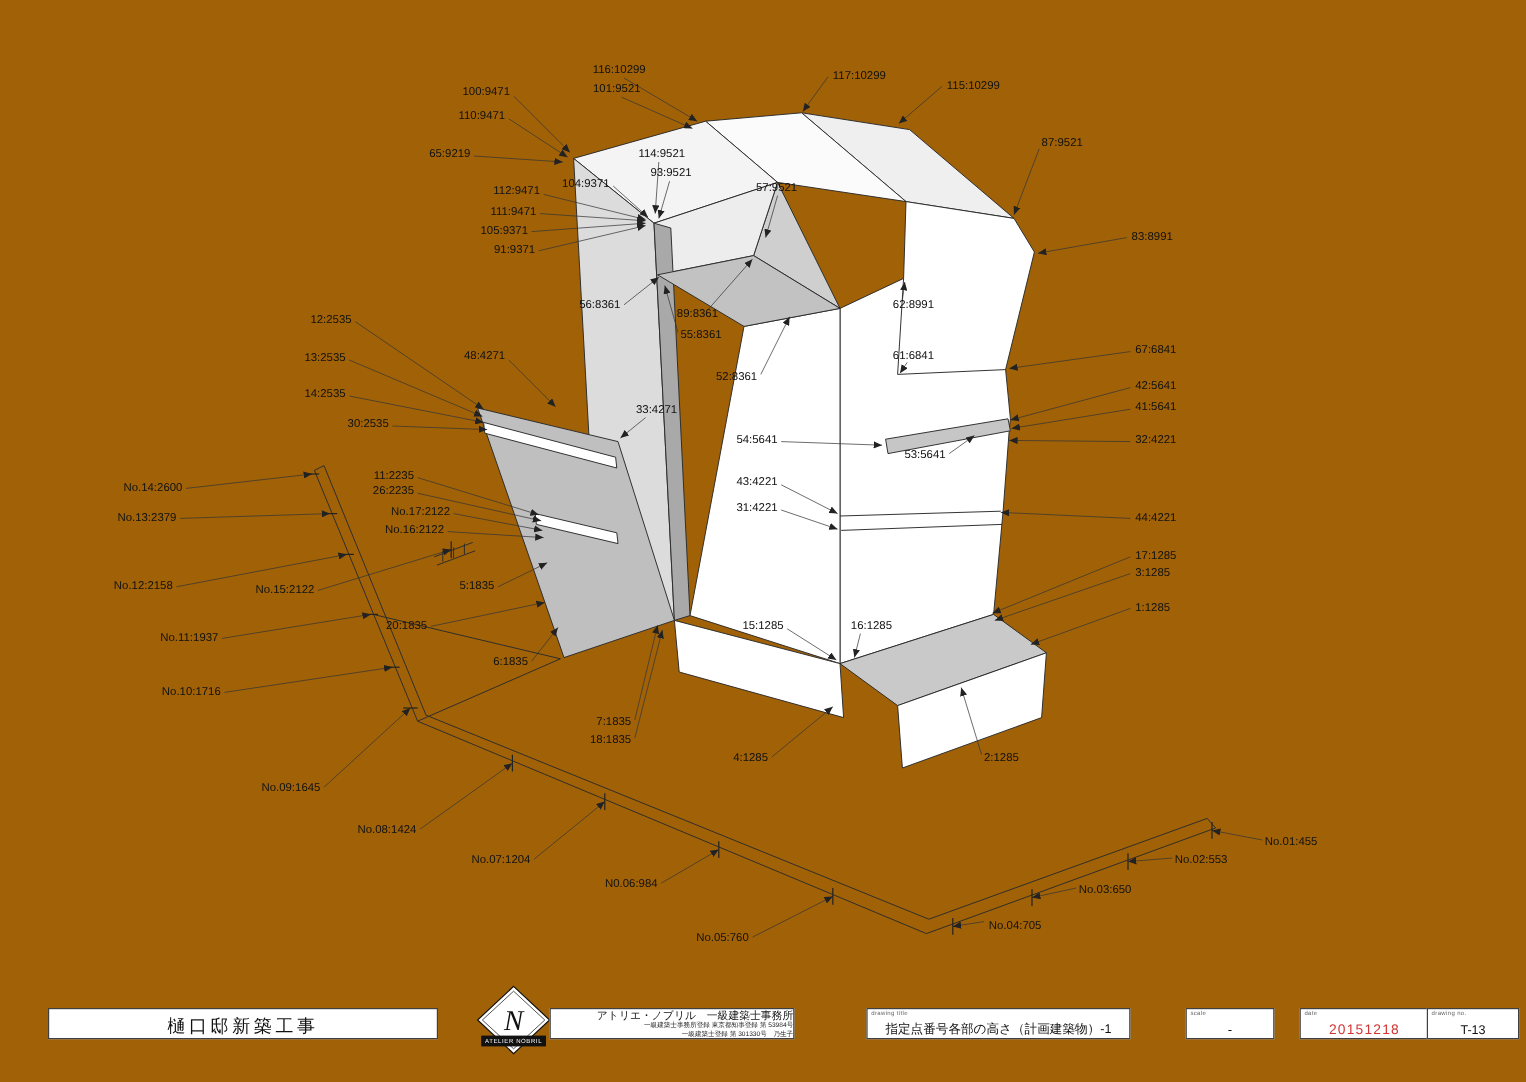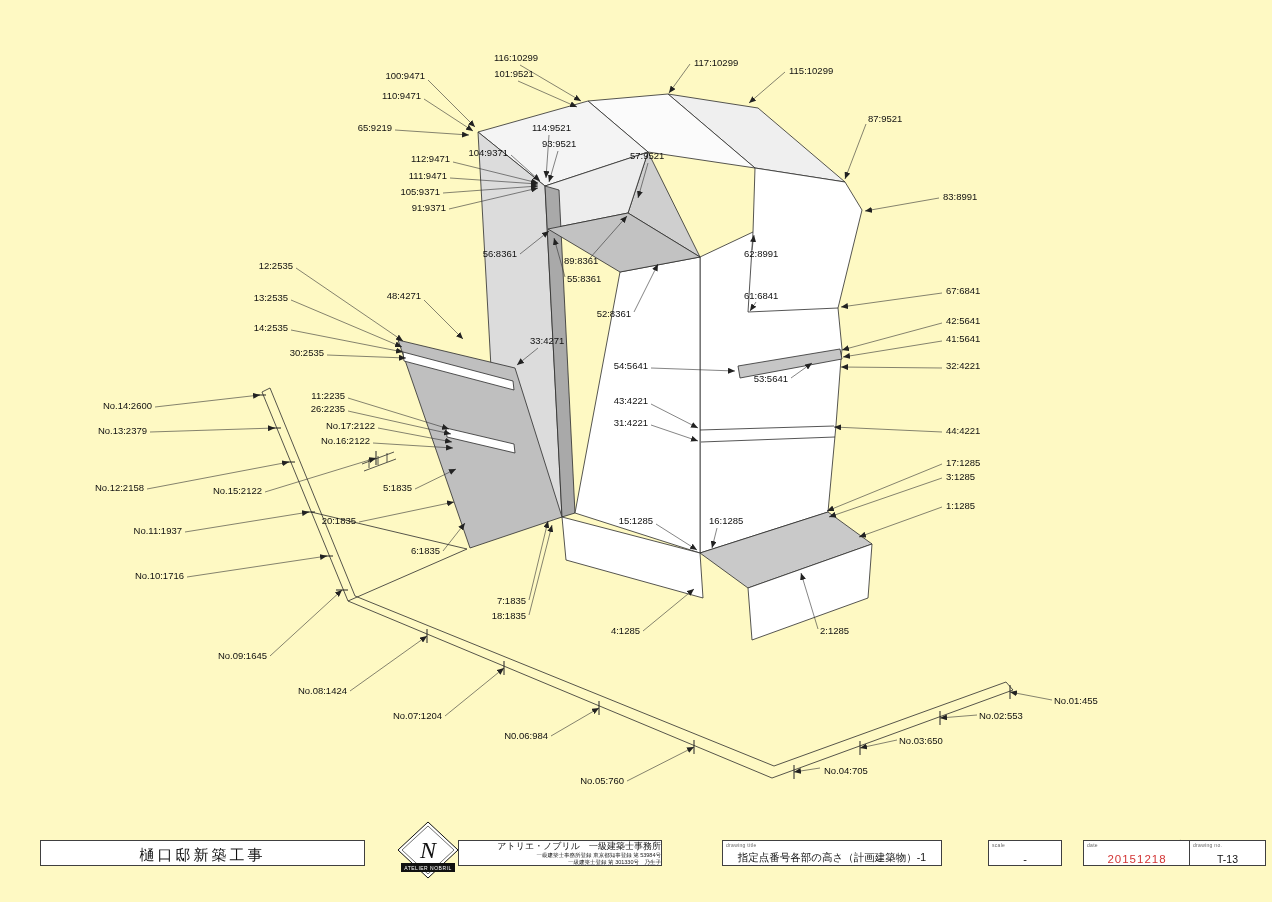--- a/index.html
+++ b/index.html
@@ -1,16 +1,16 @@
 <!DOCTYPE html>
 <html><head>
 <meta charset="utf-8">
 <style>
   html,body{margin:0;padding:0;background:#e9e9e9;}
-  .sheet{position:relative;width:1272px;height:902px;background:#fef9c3;margin:0 auto;
+  .sheet{position:relative;width:1272px;height:902px;background:#a16207;margin:0 auto;
          font-family:"Liberation Sans","DejaVu Sans",sans-serif;overflow:hidden;}
   #plan-svg{position:absolute;left:0;top:0;}
   #plan-svg polygon,#plan-svg path,#plan-svg line{stroke:#2b2b2b;stroke-width:0.8;fill:none;}
   #plan-svg .leader{stroke:#333;stroke-width:0.6;}
   #plan-svg .tick{stroke:#222;stroke-width:1;}
   .pt-label{font:9.5px "Liberation Sans","DejaVu Sans",sans-serif;fill:#111;stroke:none;}
   .units-note{position:absolute;right:34px;top:838px;font-size:11px;color:#111;}
   
   .titlebar{position:absolute;left:0;top:836px;width:1272px;height:60px;}
   .tb-box{position:absolute;top:4px;height:26px;border:1px solid #404040;background:#fff;

